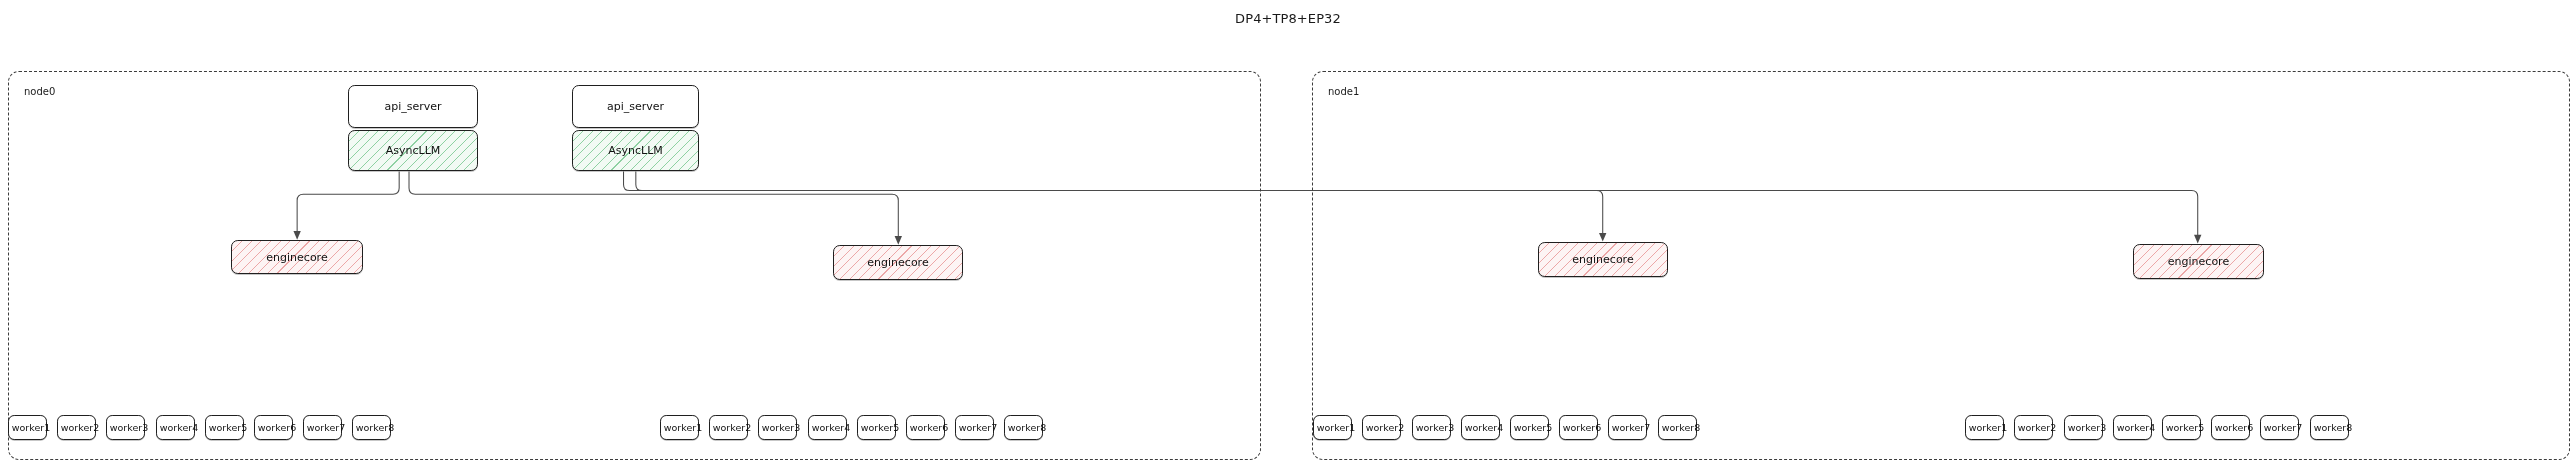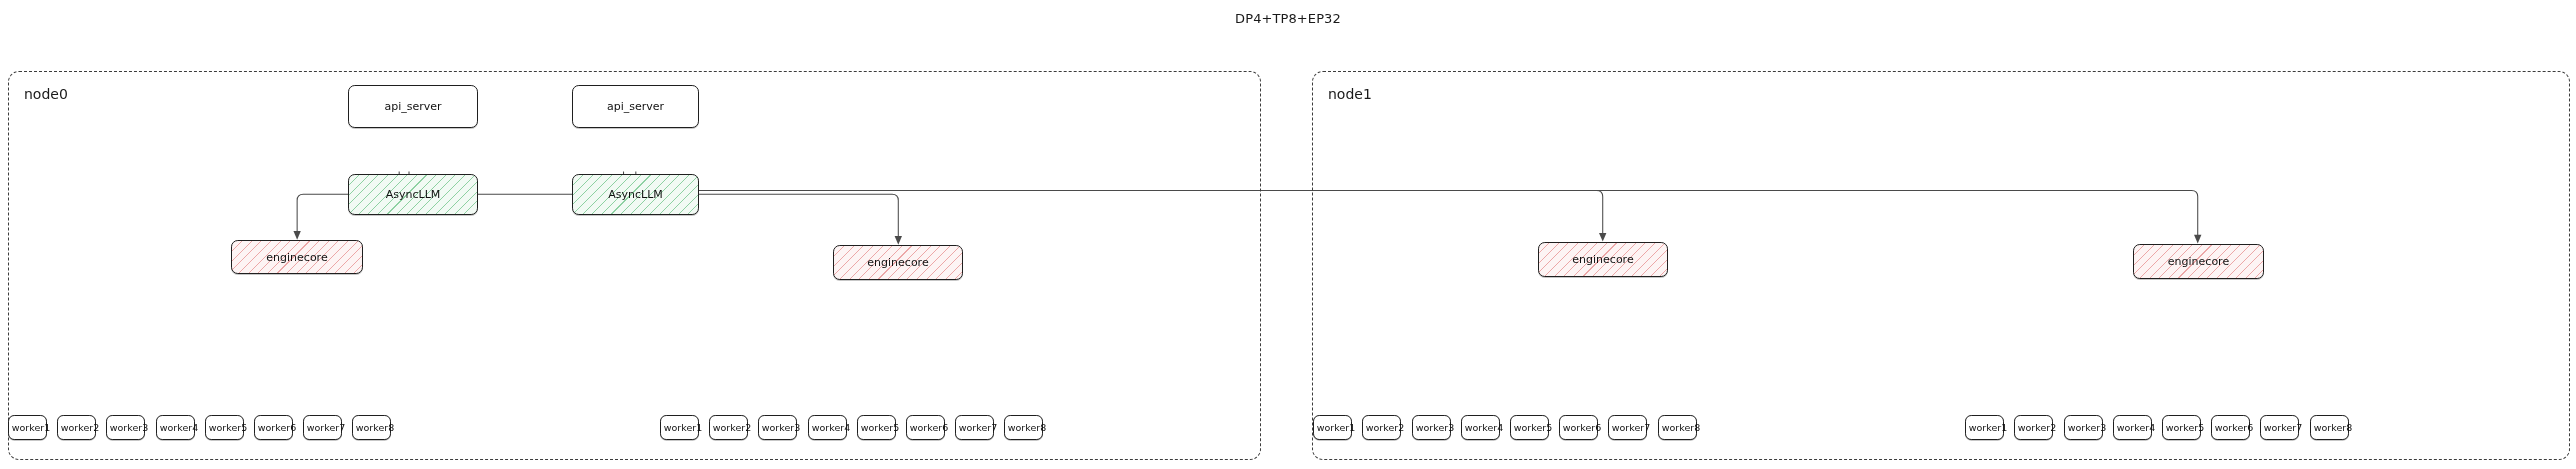--- a/index.html
+++ b/index.html
@@ -1,28 +1,27 @@
 <!DOCTYPE html>
 <html style="font-size:9.8px"><head>
 <meta charset="utf-8">
 <style>
   html,body{margin:0;padding:0;background:#ffffff;}
   body{width:2576px;height:469px;font-family:"DejaVu Sans","Liberation Sans",sans-serif;position:relative;overflow:hidden;}
   #stage{position:absolute;left:0;top:0;width:2576px;height:469px;}
   #title{position:absolute;left:0;top:10.5px;width:2576px;text-align:center;font-size:13px;color:#1a1a1a;letter-spacing:0.1px;}
   .node-box{position:absolute;border:1.4px dashed #3c3c3c;border-radius:11px;background:transparent;box-sizing:border-box;}
-  .node-label{position:absolute;font-size:14px;color:#1a1a1a;}
+  .node-label{position:absolute;font-size:10px;color:#1a1a1a;}
   .nbox{position:absolute;box-sizing:border-box;border:1.4px solid #1f1f1f;border-radius:6.8px;background:#ffffff;
         display:flex;align-items:center;justify-content:center;color:#111;font-size:11px;box-shadow:0 0.9px 0 rgba(0,0,0,.22);}
   .nbox.async{
     background-color:#f2faf4;
     background-image:repeating-linear-gradient(135deg,
         rgba(60,175,95,.55) 0px, rgba(60,175,95,.55) 0.8px,
         rgba(0,0,0,0) 0.8px, rgba(0,0,0,0) 6.8px);
-    margin-top:44px;
   }
   .nbox.engine{
     background-color:#fdf4f4;
     background-image:repeating-linear-gradient(135deg,
         rgba(226,120,120,.62) 0px, rgba(226,120,120,.62) 0.8px,
         rgba(0,0,0,0) 0.8px, rgba(0,0,0,0) 6.8px);
   }
   .nbox.worker{border-radius:6.2px;font-size:9.5px;border-width:1.3px;padding-left:7px;}
   .nbox span{position:relative;z-index:2;}
   svg.wires{position:absolute;left:0;top:0;width:2576px;height:469px;pointer-events:none;}

